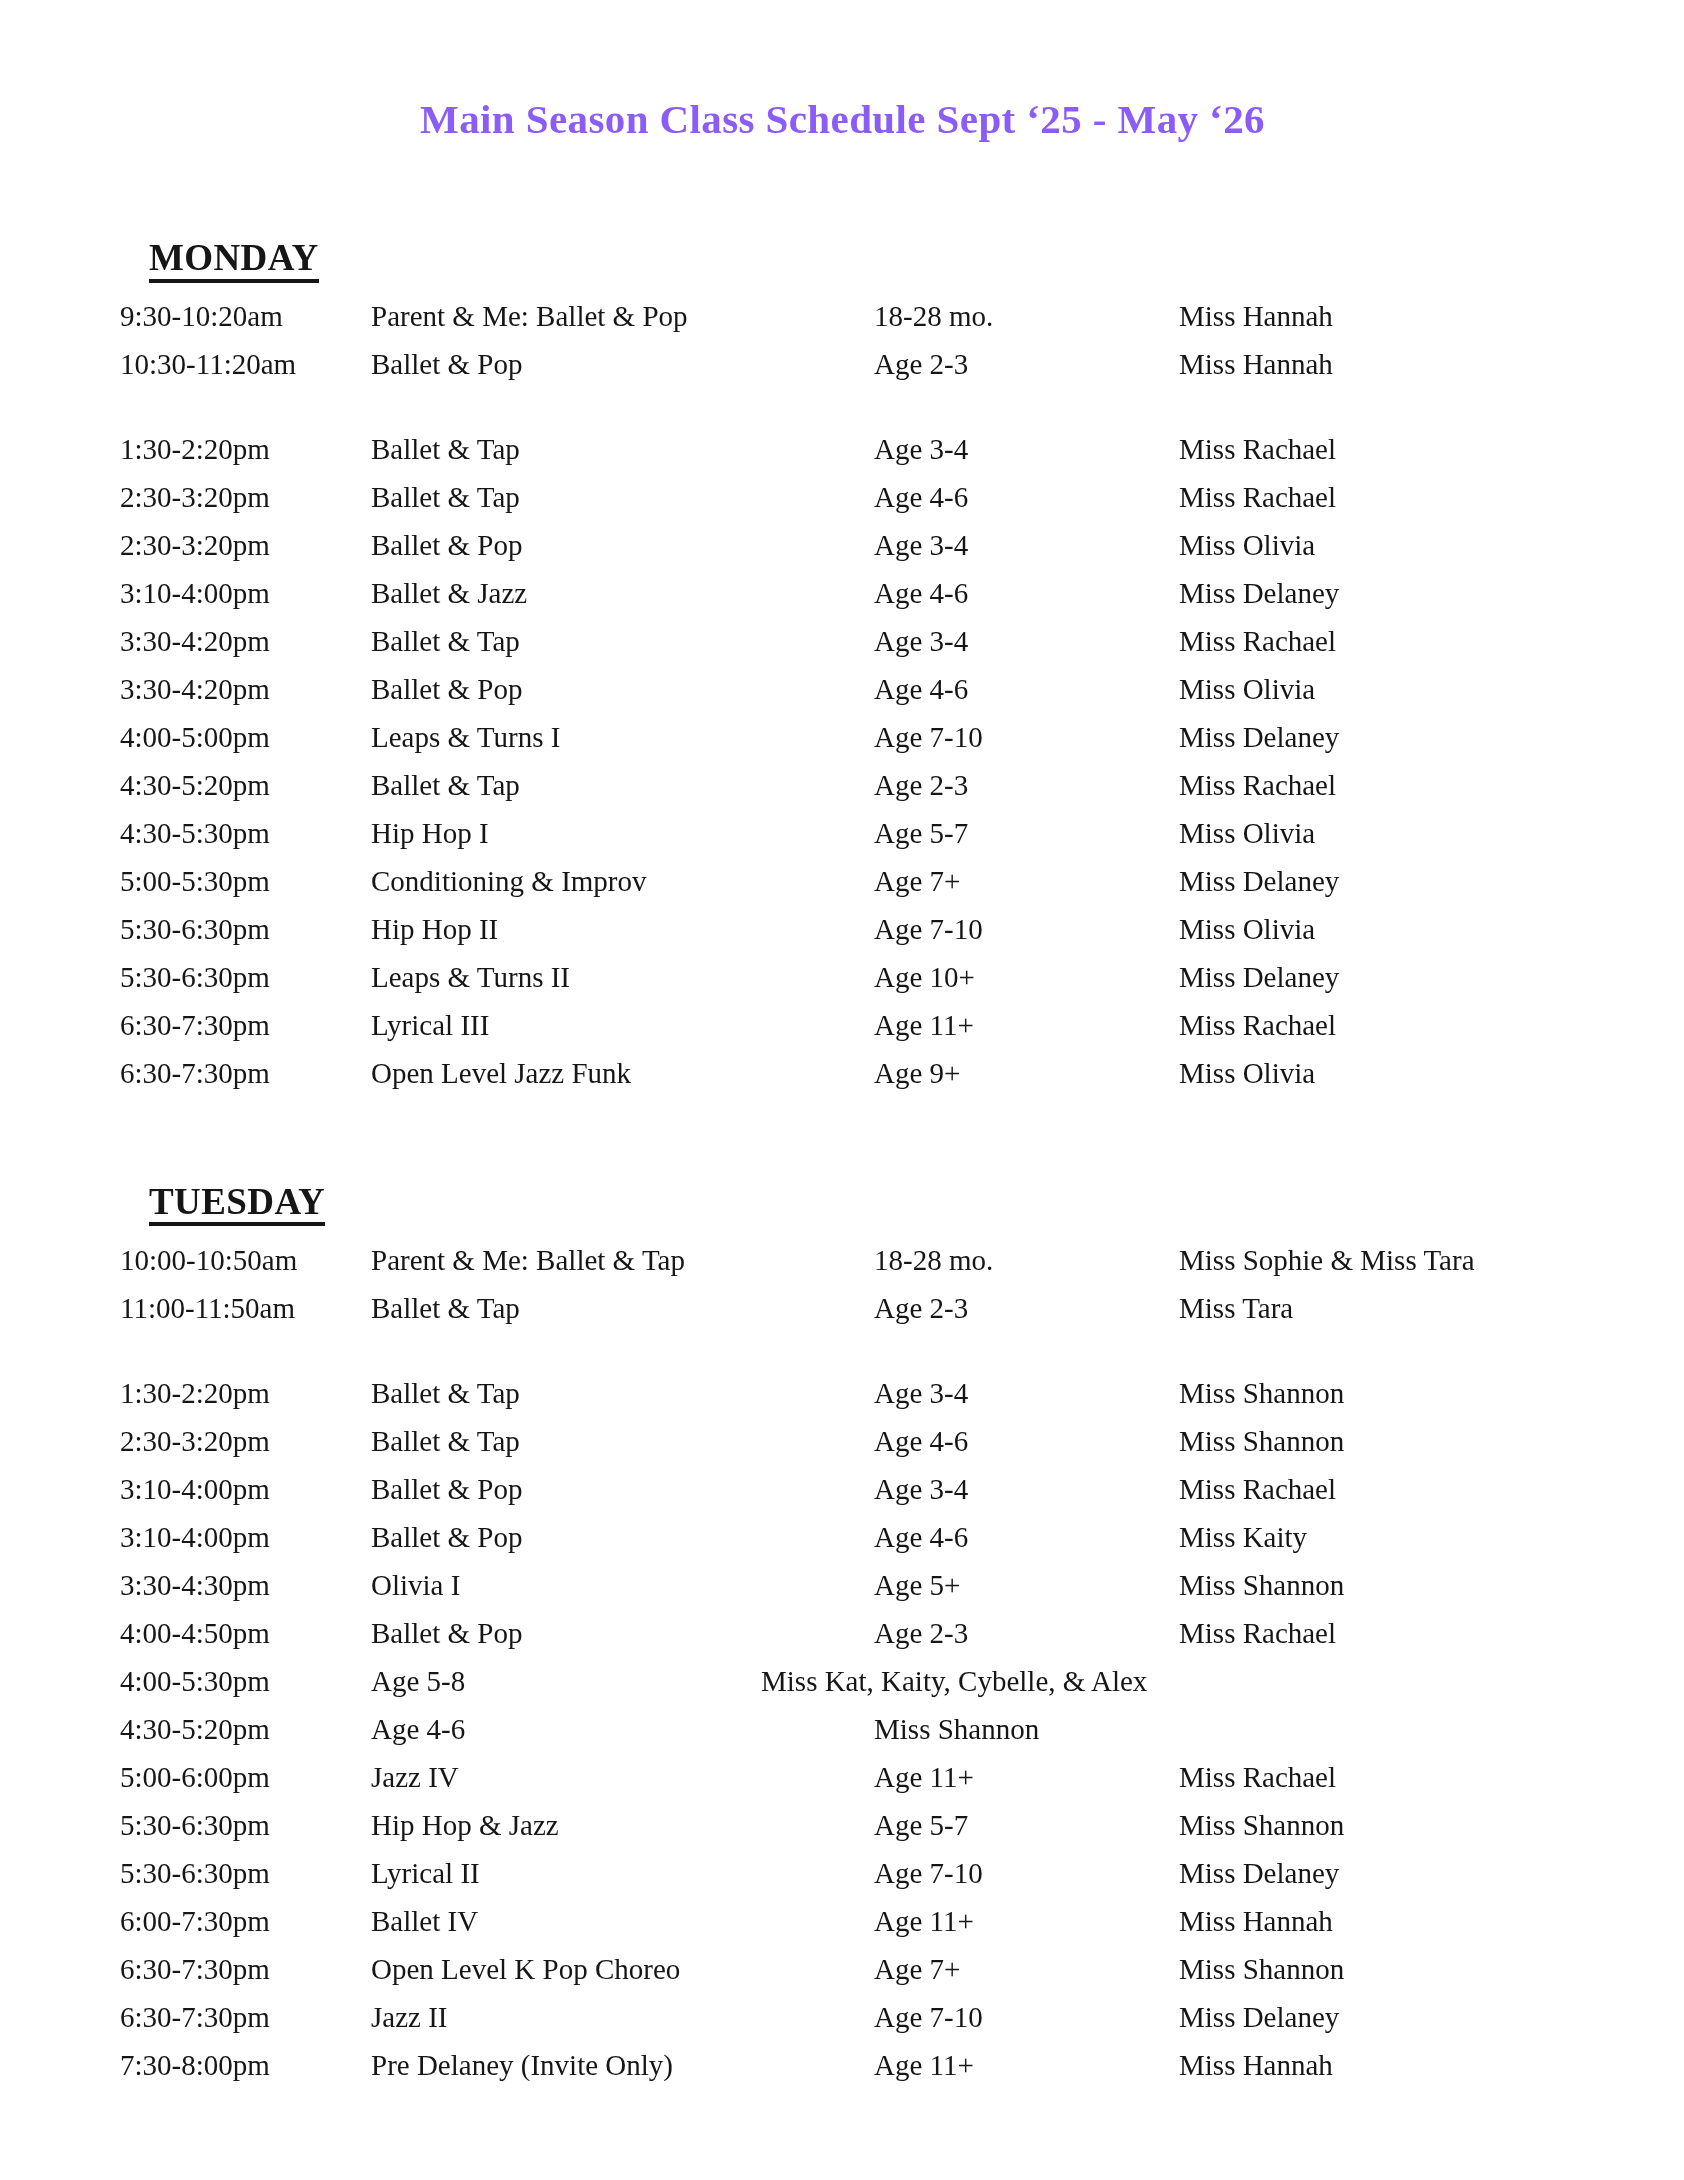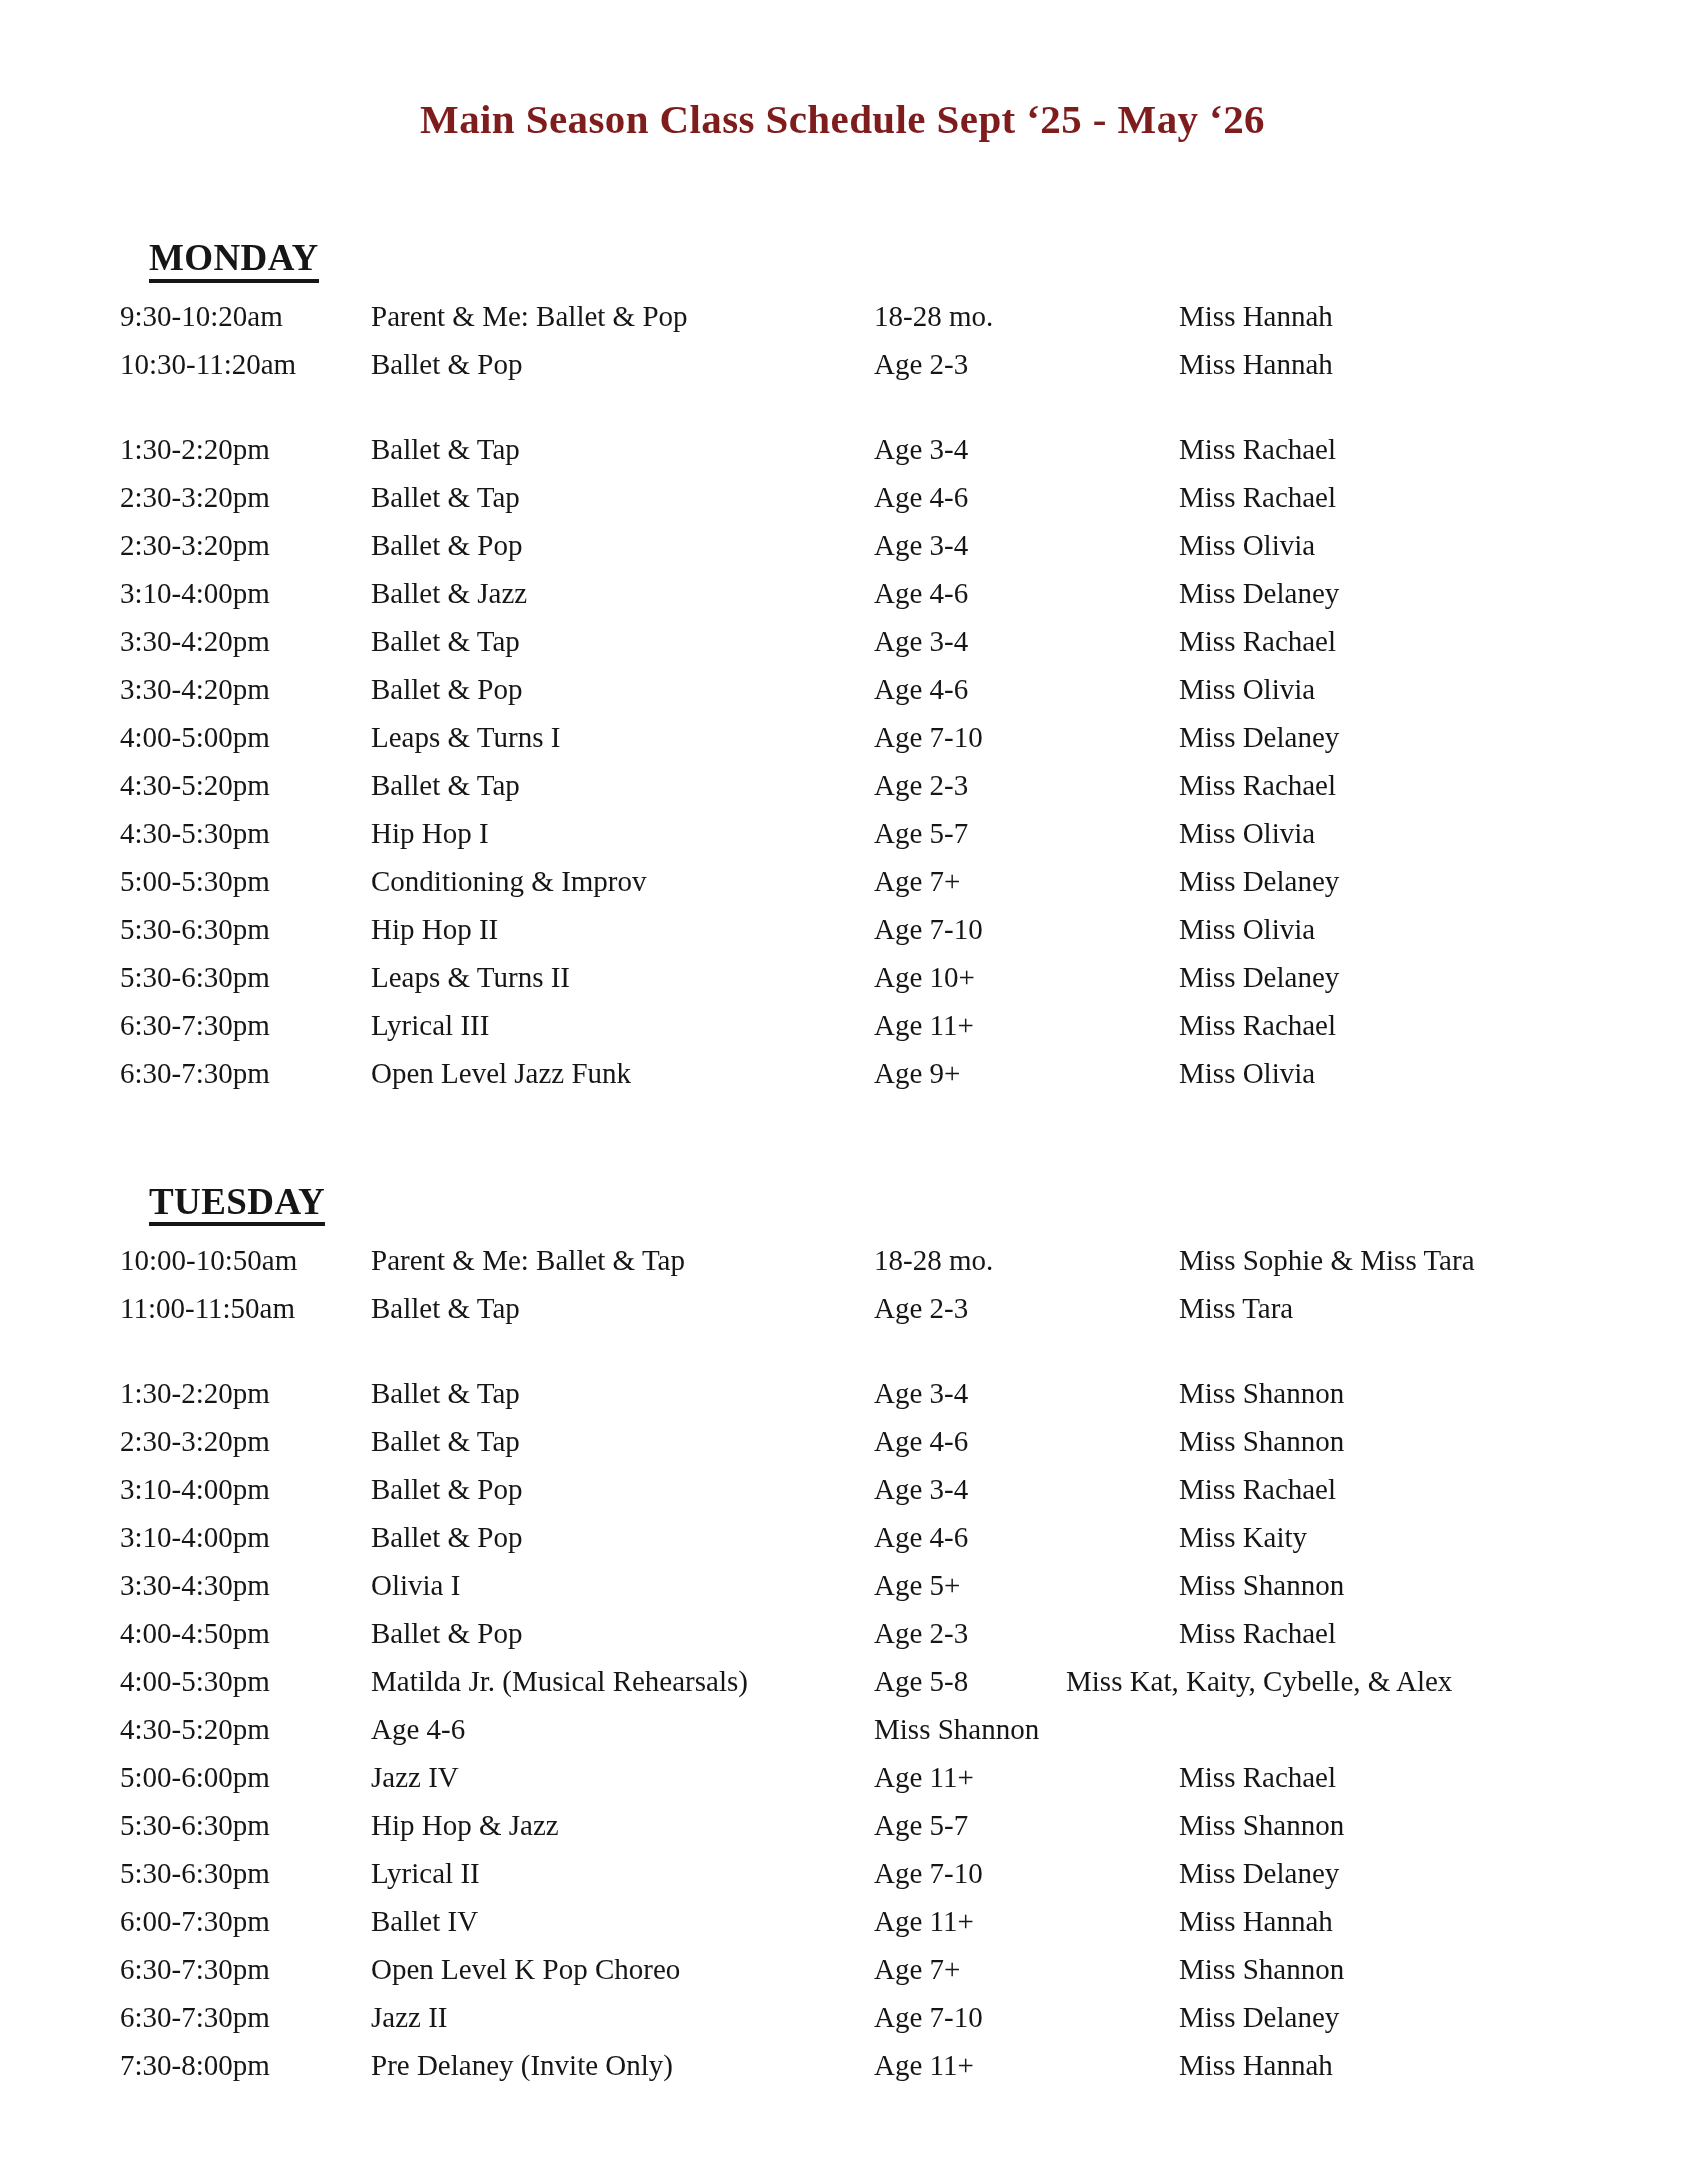--- a/index.html
+++ b/index.html
@@ -18,21 +18,21 @@
     position: relative;
     width: 100%;
     height: 100%;
   }
   .doc-title {
     margin: 95px 0 0 0;
     text-align: center;
     font-size: 41px;
     line-height: 48px;
     font-weight: 700;
-    color: #7f1d1d;
+    color: #8b5cf6;
     letter-spacing: 0.4px;
   }
   .day-section .day-heading {
     margin: 96px 0 0 149px;
     font-size: 37px;
     line-height: 37px;
     font-weight: 700;
     letter-spacing: 0.4px;
   }
   .day-section:nth-of-type(2) .day-heading {
@@ -218,21 +218,20 @@
             <span class="cell teacher">Miss Shannon</span>
           </div>
           <div class="row">
             <span class="cell time">4:00-4:50pm</span>
             <span class="cell class">Ballet &amp; Pop</span>
             <span class="cell age">Age 2-3</span>
             <span class="cell teacher">Miss Rachael</span>
           </div>
           <div class="row">
             <span class="cell time">4:00-5:30pm</span>
-            <span class="cell class">Matilda Jr. (Musical Rehearsals)</span>
             <span class="cell age">Age 5-8</span>
             <span class="cell teacher shift">Miss Kat, Kaity, Cybelle, &amp; Alex</span>
           </div>
           <div class="row">
             <span class="cell time">4:30-5:20pm</span>
             <span class="cell age">Age 4-6</span>
             <span class="cell teacher">Miss Shannon</span>
           </div>
           <div class="row">
             <span class="cell time">5:00-6:00pm</span>

